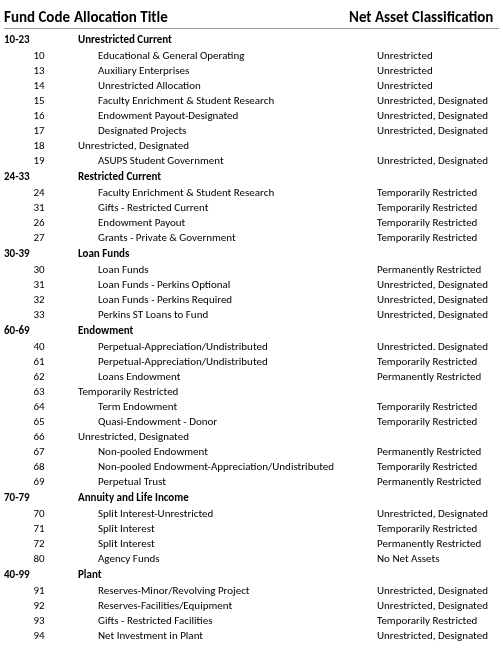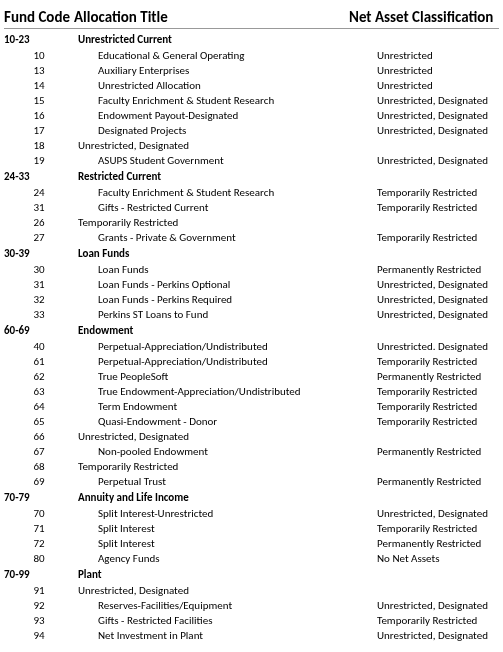--- a/index.html
+++ b/index.html
@@ -105,20 +105,21 @@
       <div class="col-title">Faculty Enrichment &amp; Student Research</div>
       <div class="col-class">Temporarily Restricted</div>
     </div>
     <div class="data-row">
       <div class="col-code">31</div>
       <div class="col-title">Gifts - Restricted Current</div>
       <div class="col-class">Temporarily Restricted</div>
     </div>
     <div class="data-row">
       <div class="col-code">26</div>
+      <div class="col-title">Endowment Payout</div>
       <div class="col-class">Temporarily Restricted</div>
     </div>
     <div class="data-row">
       <div class="col-code">27</div>
       <div class="col-title">Grants - Private &amp; Government</div>
       <div class="col-class">Temporarily Restricted</div>
     </div>
     <div class="section-row">
       <div class="col-code">30-39</div>
       <div class="col-title">Loan Funds</div>
@@ -154,26 +155,25 @@
       <div class="col-title">Perpetual-Appreciation/Undistributed</div>
       <div class="col-class">Unrestricted. Designated</div>
     </div>
     <div class="data-row">
       <div class="col-code">61</div>
       <div class="col-title">Perpetual-Appreciation/Undistributed</div>
       <div class="col-class">Temporarily Restricted</div>
     </div>
     <div class="data-row">
       <div class="col-code">62</div>
-      <div class="col-title">True PeopleSoft</div>
+      <div class="col-title">Loans Endowment</div>
       <div class="col-class">Permanently Restricted</div>
     </div>
     <div class="data-row">
       <div class="col-code">63</div>
-      <div class="col-title">True Endowment-Appreciation/Undistributed</div>
       <div class="col-class">Temporarily Restricted</div>
     </div>
     <div class="data-row">
       <div class="col-code">64</div>
       <div class="col-title">Term Endowment</div>
       <div class="col-class">Temporarily Restricted</div>
     </div>
     <div class="data-row">
       <div class="col-code">65</div>
       <div class="col-title">Quasi-Endowment - Donor</div>
@@ -183,20 +183,21 @@
       <div class="col-code">66</div>
       <div class="col-class">Unrestricted, Designated</div>
     </div>
     <div class="data-row">
       <div class="col-code">67</div>
       <div class="col-title">Non-pooled Endowment</div>
       <div class="col-class">Permanently Restricted</div>
     </div>
     <div class="data-row">
       <div class="col-code">68</div>
+      <div class="col-title">Non-pooled Endowment-Appreciation/Undistributed</div>
       <div class="col-class">Temporarily Restricted</div>
     </div>
     <div class="data-row">
       <div class="col-code">69</div>
       <div class="col-title">Perpetual Trust</div>
       <div class="col-class">Permanently Restricted</div>
     </div>
     <div class="section-row">
       <div class="col-code">70-79</div>
       <div class="col-title">Annuity and Life Income</div>
@@ -216,26 +217,27 @@
       <div class="col-code">72</div>
       <div class="col-title">Split Interest</div>
       <div class="col-class">Permanently Restricted</div>
     </div>
     <div class="data-row">
       <div class="col-code">80</div>
       <div class="col-title">Agency Funds</div>
       <div class="col-class">No Net Assets</div>
     </div>
     <div class="section-row">
-      <div class="col-code">70-99</div>
+      <div class="col-code">40-99</div>
       <div class="col-title">Plant</div>
       <div class="col-class"></div>
     </div>
     <div class="data-row">
       <div class="col-code">91</div>
+      <div class="col-title">Reserves-Minor/Revolving Project</div>
       <div class="col-class">Unrestricted, Designated</div>
     </div>
     <div class="data-row">
       <div class="col-code">92</div>
       <div class="col-title">Reserves-Facilities/Equipment</div>
       <div class="col-class">Unrestricted, Designated</div>
     </div>
     <div class="data-row">
       <div class="col-code">93</div>
       <div class="col-title">Gifts - Restricted Facilities</div>

